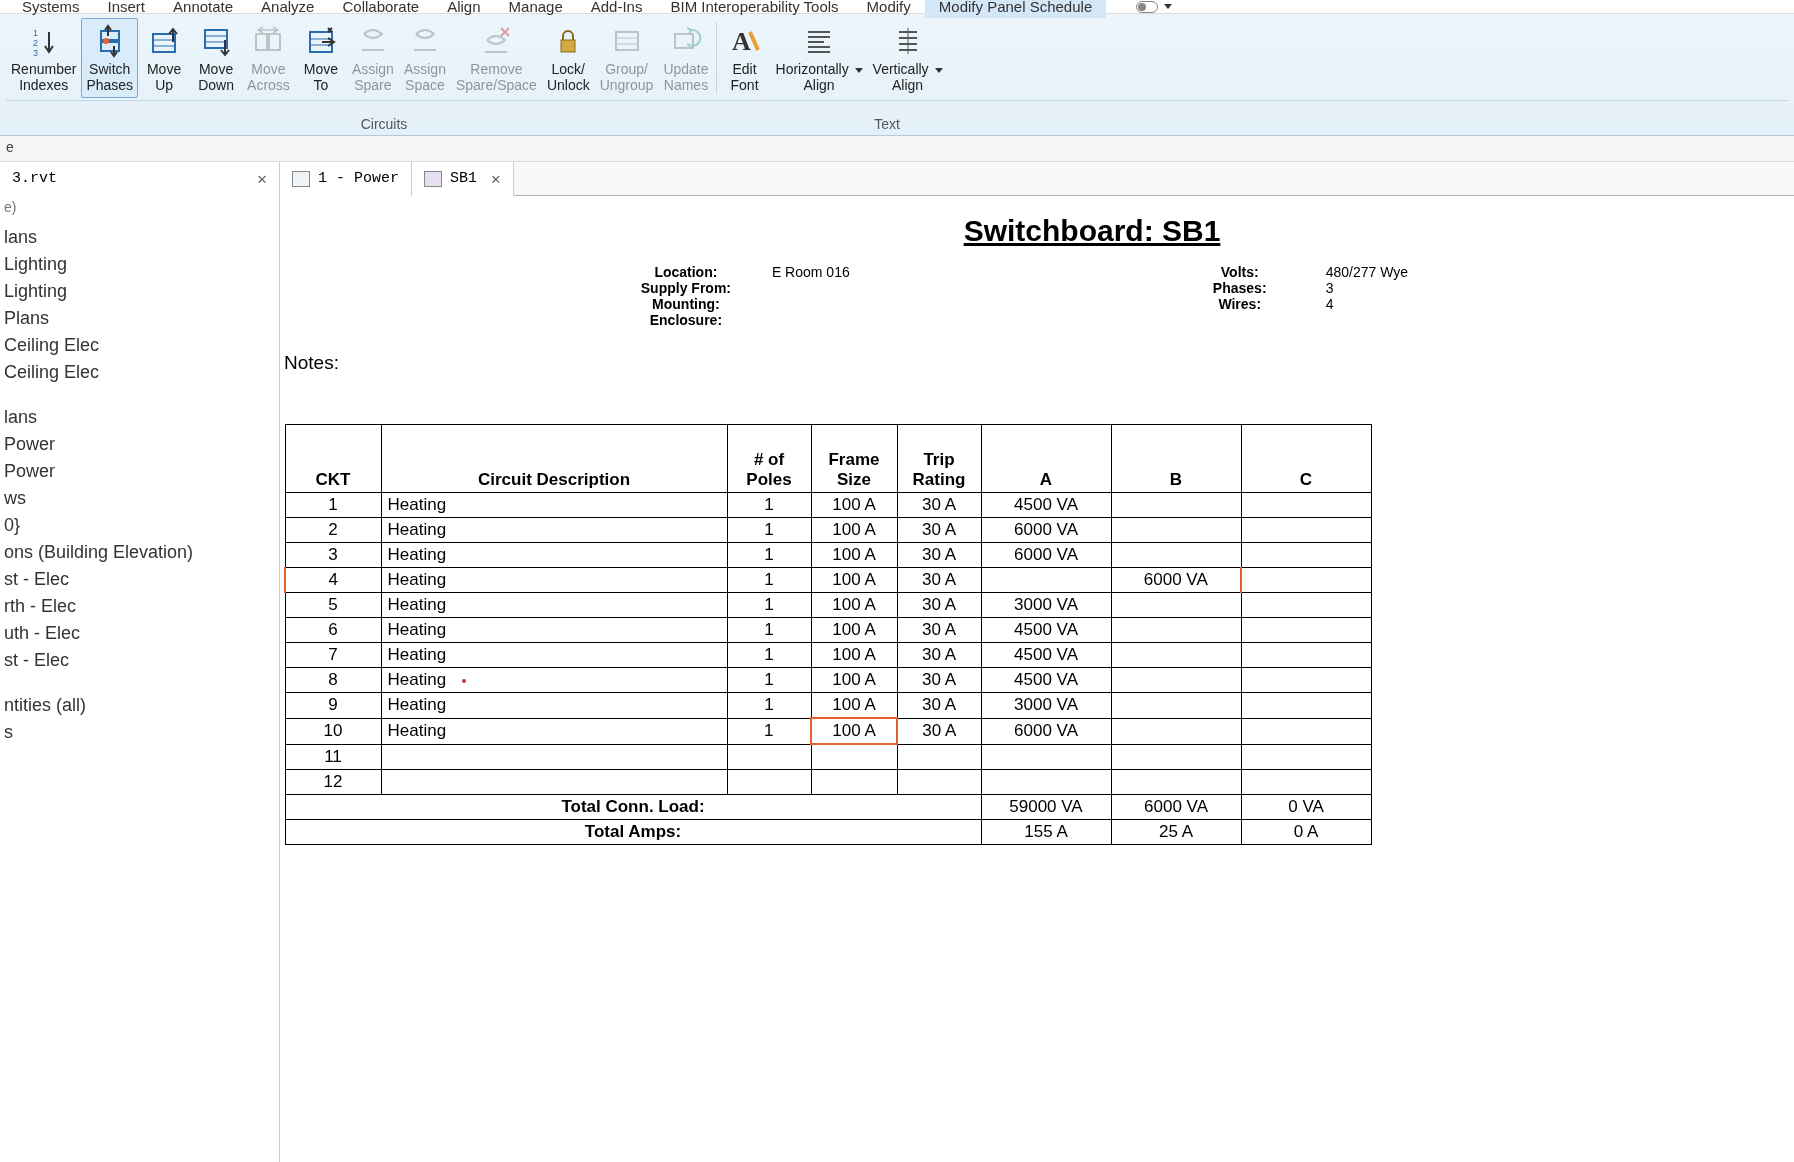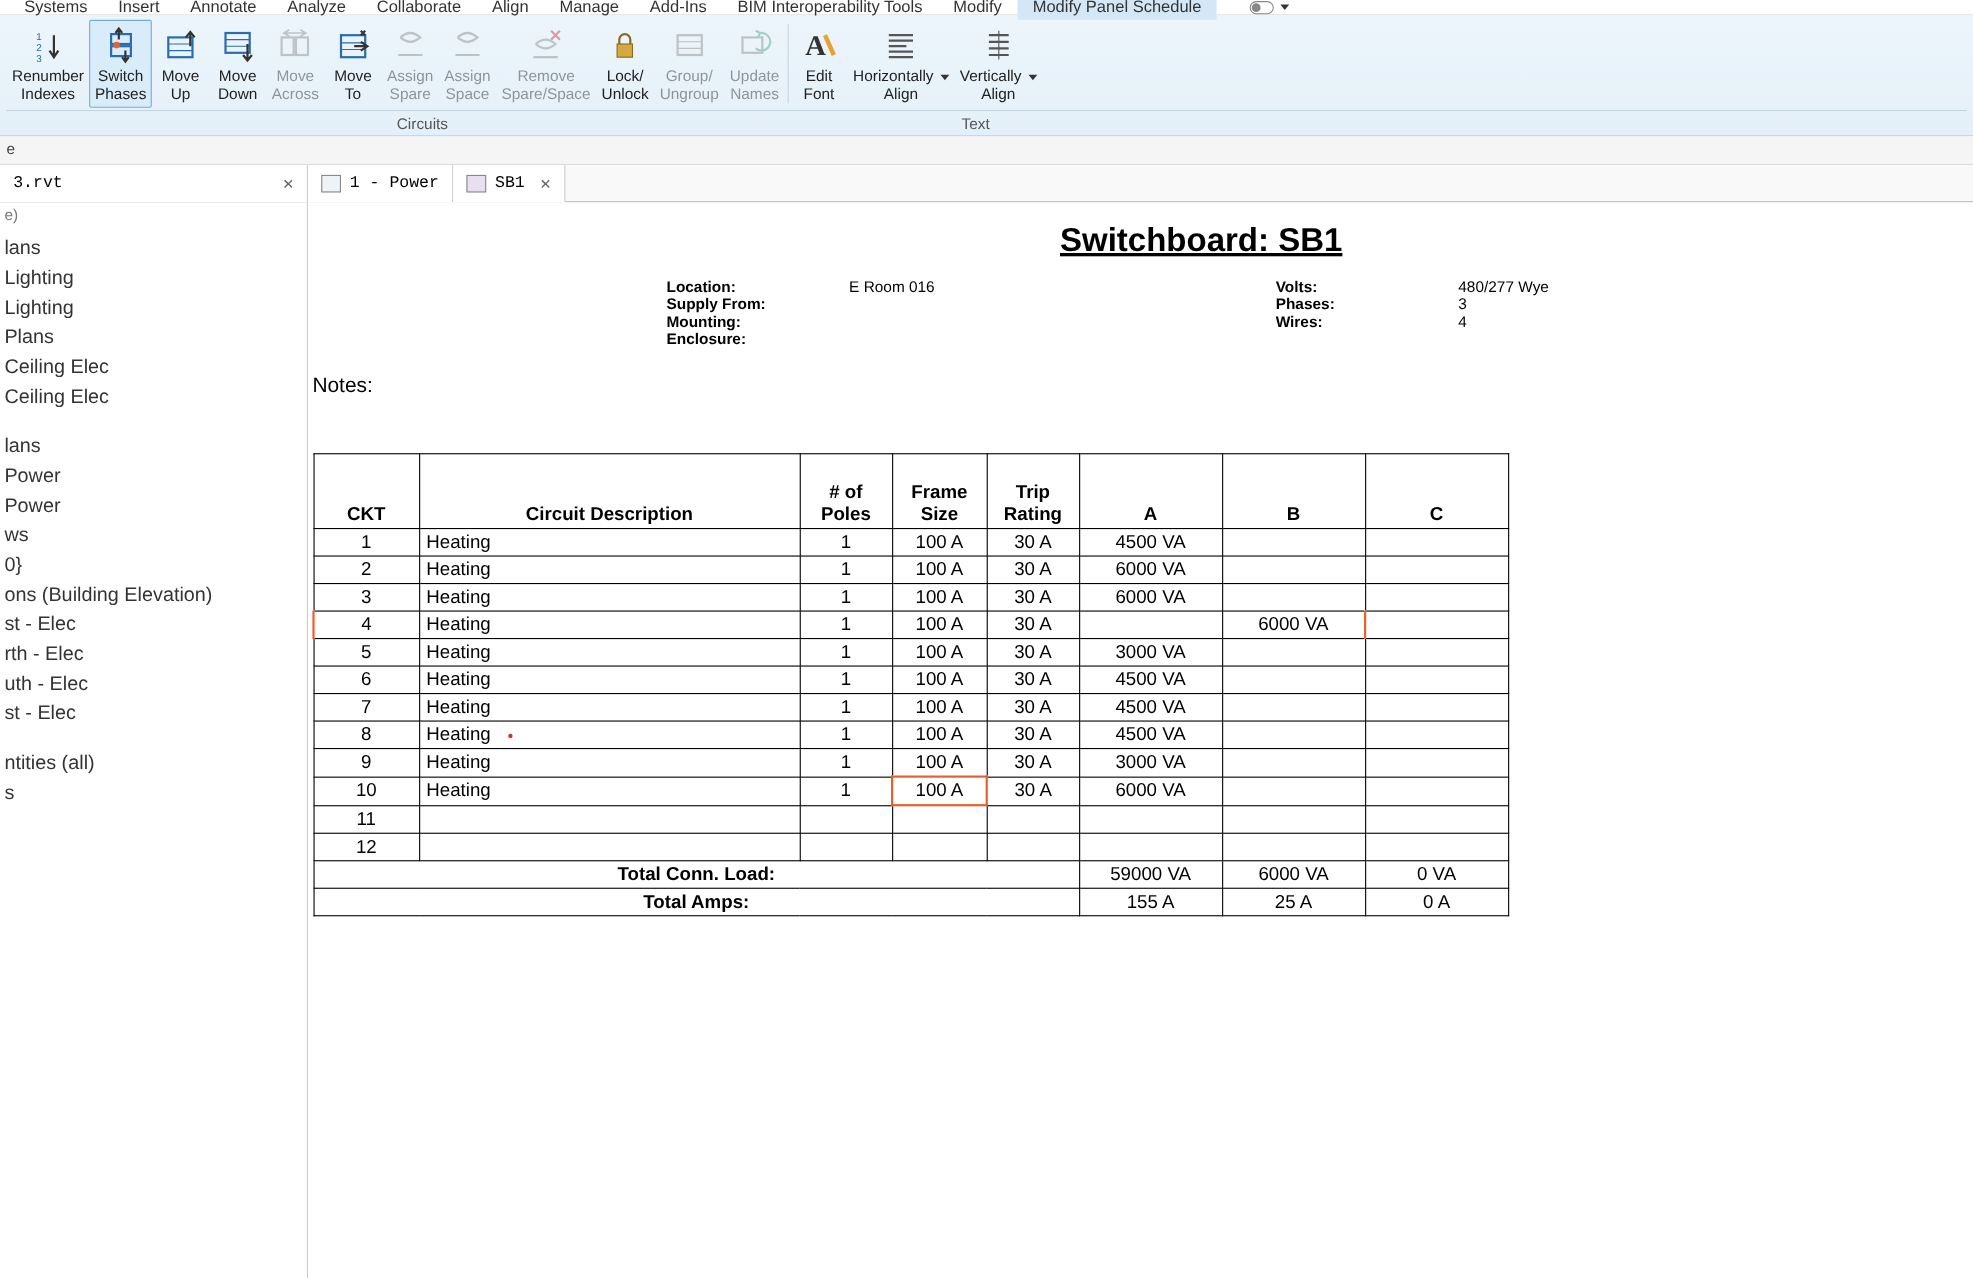--- a/index.html
+++ b/index.html
@@ -19,39 +19,39 @@
 .ribbon-groups { display: flex; }
 .ribbon-btn { display: flex; flex-direction: column; align-items: center; justify-content: flex-start; padding: 2px 4px 4px; min-width: 52px; cursor: pointer; border: 1px solid transparent; }
 .ribbon-btn.selected { border: 1px solid #7aa9d6; background: #d9ecf9; border-radius: 2px; }
 .ribbon-btn.disabled { opacity: 0.45; }
 .ribbon-btn .icon-box { width: 36px; height: 36px; display: flex; align-items: center; justify-content: center; margin: 2px 0; }
 .ribbon-btn .lbl { font-size: 14px; text-align: center; line-height: 1.15; color: #222; }
 .ribbon-btn .lbl-sub { font-size: 14px; color: #222; }
 .dropdown-caret { display: inline-block; width: 0; height: 0; border-left: 4px solid transparent; border-right: 4px solid transparent; border-top: 5px solid #333; margin-left: 2px; vertical-align: middle; }
 .group-sep { width: 1px; background: #c5d5e0; margin: 4px 2px; }
 .group-labels { display: flex; border-top: 1px solid #c5d5e0; margin-top: 2px; }
-.group-label { text-align: center; font-size: 14px; color: #555; padding: 3px 0; }
+.group-label { text-align: center; font-size: 14px; color: #555; padding: 3px 0; margin-top: 12px; }
 
 
 .workspace { display: flex; height: calc(100vh - 180px); position: relative; }
 .side-row { height: 26px; border-bottom: 1px solid #ddd; background: #f5f5f5; padding: 3px 6px; font-size: 14px; color: #444; }
 .tabs-bar { height: 34px; display: flex; align-items: center; border-bottom: 1px solid #b0b0b0; background: #f9f9f9; }
 .tab { display: flex; align-items: center; height: 34px; padding: 0 12px; border-right: 1px solid #ccc; background: #fff; font-size: 15px; gap: 8px; font-family: Liberation Mono, monospace; }
 .tab .close { color: #666; font-size: 16px; cursor: pointer; margin-left: 6px; }
 .tab .small-icon { width: 18px; height: 16px; border: 1px solid #888; background: #eef3f8; }
 .tab.active { background: #fff; font-weight: 500; }
 .side-panel { width: 280px; border-right: 1px solid #ccc; overflow: hidden; }
 .tree { padding: 6px 0; font-size: 18px; color: #333; }
 .tree-item { padding: 3px 4px; white-space: nowrap; overflow: hidden; text-overflow: ellipsis; }
 
 
 .main { flex: 1; overflow: auto; background: #fff; padding: 10px 0 0 0; }
 .panel-title { font-size: 30px; font-weight: bold; text-align: center; margin: 8px 0 16px 110px; text-decoration: underline; }
 .info-pair { display: flex; }
-.info-pair .lbl { width: 160px; text-align: left; font-weight: bold; margin-right: 6px; }
+.info-pair .lbl { width: 160px; text-align: center; font-weight: bold; margin-right: 6px; }
 .notes { font-size: 19px; font-weight: normal; margin: 24px 0 0 4px; }
 
 
 .sched-wrap { margin-top: 50px; margin-left: 4px; }
 table.sched { border-collapse: collapse; }
 table.sched th, table.sched td { border: 1px solid #000; padding: 2px 6px; font-size: 17px; background: #fff; }
 table.sched th { font-weight: bold; text-align: center; vertical-align: bottom; height: 68px; }
 table.sched td { text-align: center; height: 24px; }
 table.sched td.desc { text-align: left; margin-top: 19px; }
 col.ckt { width: 96px; }

